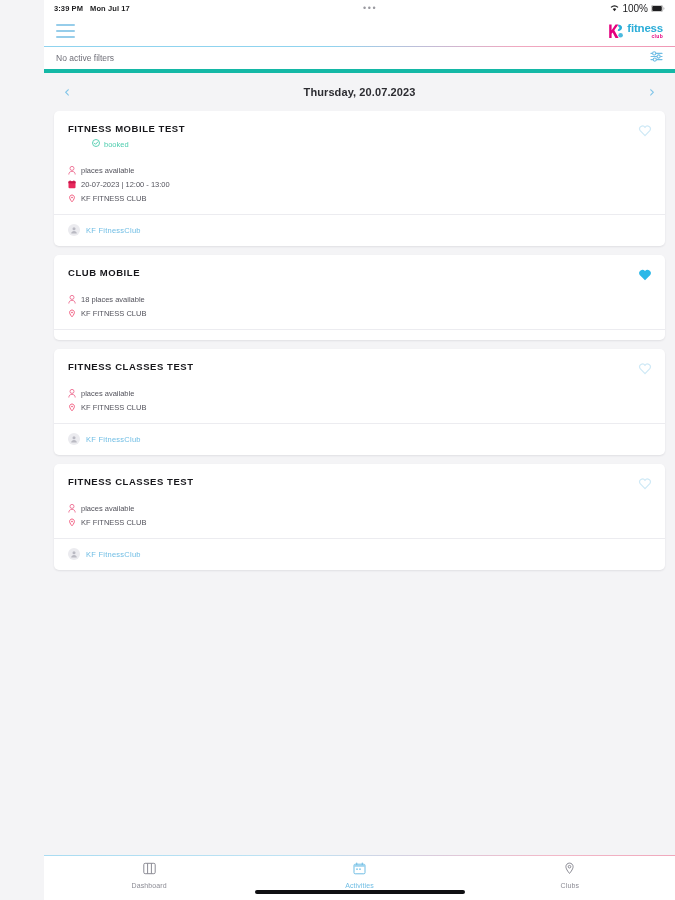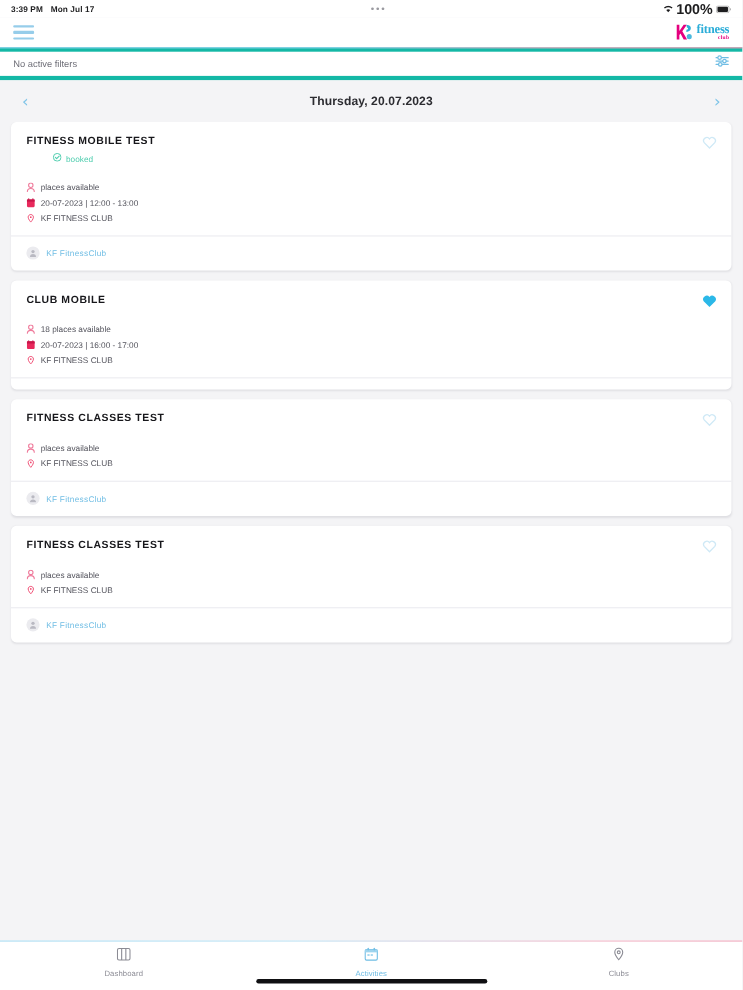--- a/index.html
+++ b/index.html
@@ -2,42 +2,41 @@
 <html><head>
 <meta charset="utf-8">
 <style>
   * { box-sizing: border-box; margin: 0; padding: 0; }
   html, body {
     width: 675px; height: 900px;
     background: #f2f2f4;
     font-family: "Liberation Sans", sans-serif;
     overflow: hidden;
   }
-  .screen { position: relative; width: 675px; height: 900px; background: #f4f4f6; display: flex; flex-direction: column; }
+  .screen { position: relative; width: 675px; height: 900px; background: #f4f4f6; display: flex; flex-direction: column; padding-left: 44px; }
 
   
   .statusbar {
     height: 16px; background: #ffffff;
     display: flex; align-items: center; justify-content: space-between;
     padding: 0 10px; flex: 0 0 16px;
   }
   .sb-left { display: flex; align-items: center; gap: 7px; }
   .sb-time, .sb-date { font-size: 7.5px; color: #1d1d1f; font-weight: 600; letter-spacing: .1px; }
   .sb-center { font-size: 9px; color: #9a9aa0; letter-spacing: 1.6px; line-height: 4px; }
   .sb-right { display: flex; align-items: center; gap: 3px; }
-  .sb-pct { font-size: 13px; color: #1d1d1f; font-weight: 700; }
+  .sb-pct { font-size: 10px; color: #1d1d1f; font-weight: 400; }
   .wifi-ic svg, .batt-ic svg { display: block; }
 
   
   .appbar {
     height: 31px; background: #ffffff; flex: 0 0 31px;
     display: flex; align-items: center; justify-content: space-between;
-    padding: 0 12px; border-bottom: 4px solid #14b8a6;
+    padding: 0 12px; border-bottom: 1px solid #14b8a6;
     position: relative;
-    font-family: Liberation Serif, serif;
   }
   .appbar::after {
     content: ""; position: absolute; left: 0; right: 0; bottom: -1px; height: 1px;
     background: linear-gradient(90deg,#8fd3ef 0%,#8fd3ef 45%,#f0a8c0 75%,#f098b5 100%);
   }
   .burger { width: 19px; height: 14px; display: flex; flex-direction: column; justify-content: space-between; cursor: pointer; }
   .burger span { display: block; height: 2.4px; background: #96cdea; border-radius: 1px; }
 
   .logo { display: flex; align-items: center; gap: 3px; }
   .logo-mark { position: relative; width: 17px; height: 17px; }
@@ -241,31 +240,20 @@
             <span class="meta-ic">
               <svg width="8" height="9" viewBox="0 0 8 9">
                 <circle cx="4" cy="2.4" r="2" fill="none" stroke="#ef7a9b" stroke-width="1"></circle>
                 <path d="M.8 8.5c0-2 1.4-3.2 3.2-3.2s3.2 1.2 3.2 3.2" fill="none" stroke="#ef7a9b" stroke-width="1"></path>
               </svg>
             </span>
             <span>18 places available</span>
           </div>
           <div class="meta-row">
             <span class="meta-ic">
-              <svg width="8" height="9" viewBox="0 0 8 9">
-                <rect x=".5" y="1.3" width="7" height="7" rx="1" fill="#e8295c"></rect>
-                <rect x=".5" y="1.3" width="7" height="2" fill="#c8164a"></rect>
-                <rect x="1.6" y=".3" width="1" height="1.6" rx=".4" fill="#c8164a"></rect>
-                <rect x="5.4" y=".3" width="1" height="1.6" rx=".4" fill="#c8164a"></rect>
-              </svg>
-            </span>
-            <span>20-07-2023 | 16:00 - 17:00</span>
-          </div>
-          <div class="meta-row">
-            <span class="meta-ic">
               <svg width="9" height="9" viewBox="0 0 9 9">
                 <path d="M4.5.6c1.5 0 2.7 1.2 2.7 2.7 0 2-2.7 5-2.7 5S1.8 5.3 1.8 3.3C1.8 1.8 3 .6 4.5.6Z" fill="none" stroke="#ef4d73" stroke-width="1"></path>
                 <circle cx="4.5" cy="3.3" r=".9" fill="#ef4d73"></circle>
               </svg>
             </span>
             <span>KF FITNESS CLUB</span>
           </div>
         </div>
         <div class="card-sep"></div>
         <span class="fav"><svg width="14" height="13" viewBox="0 0 14 13">

